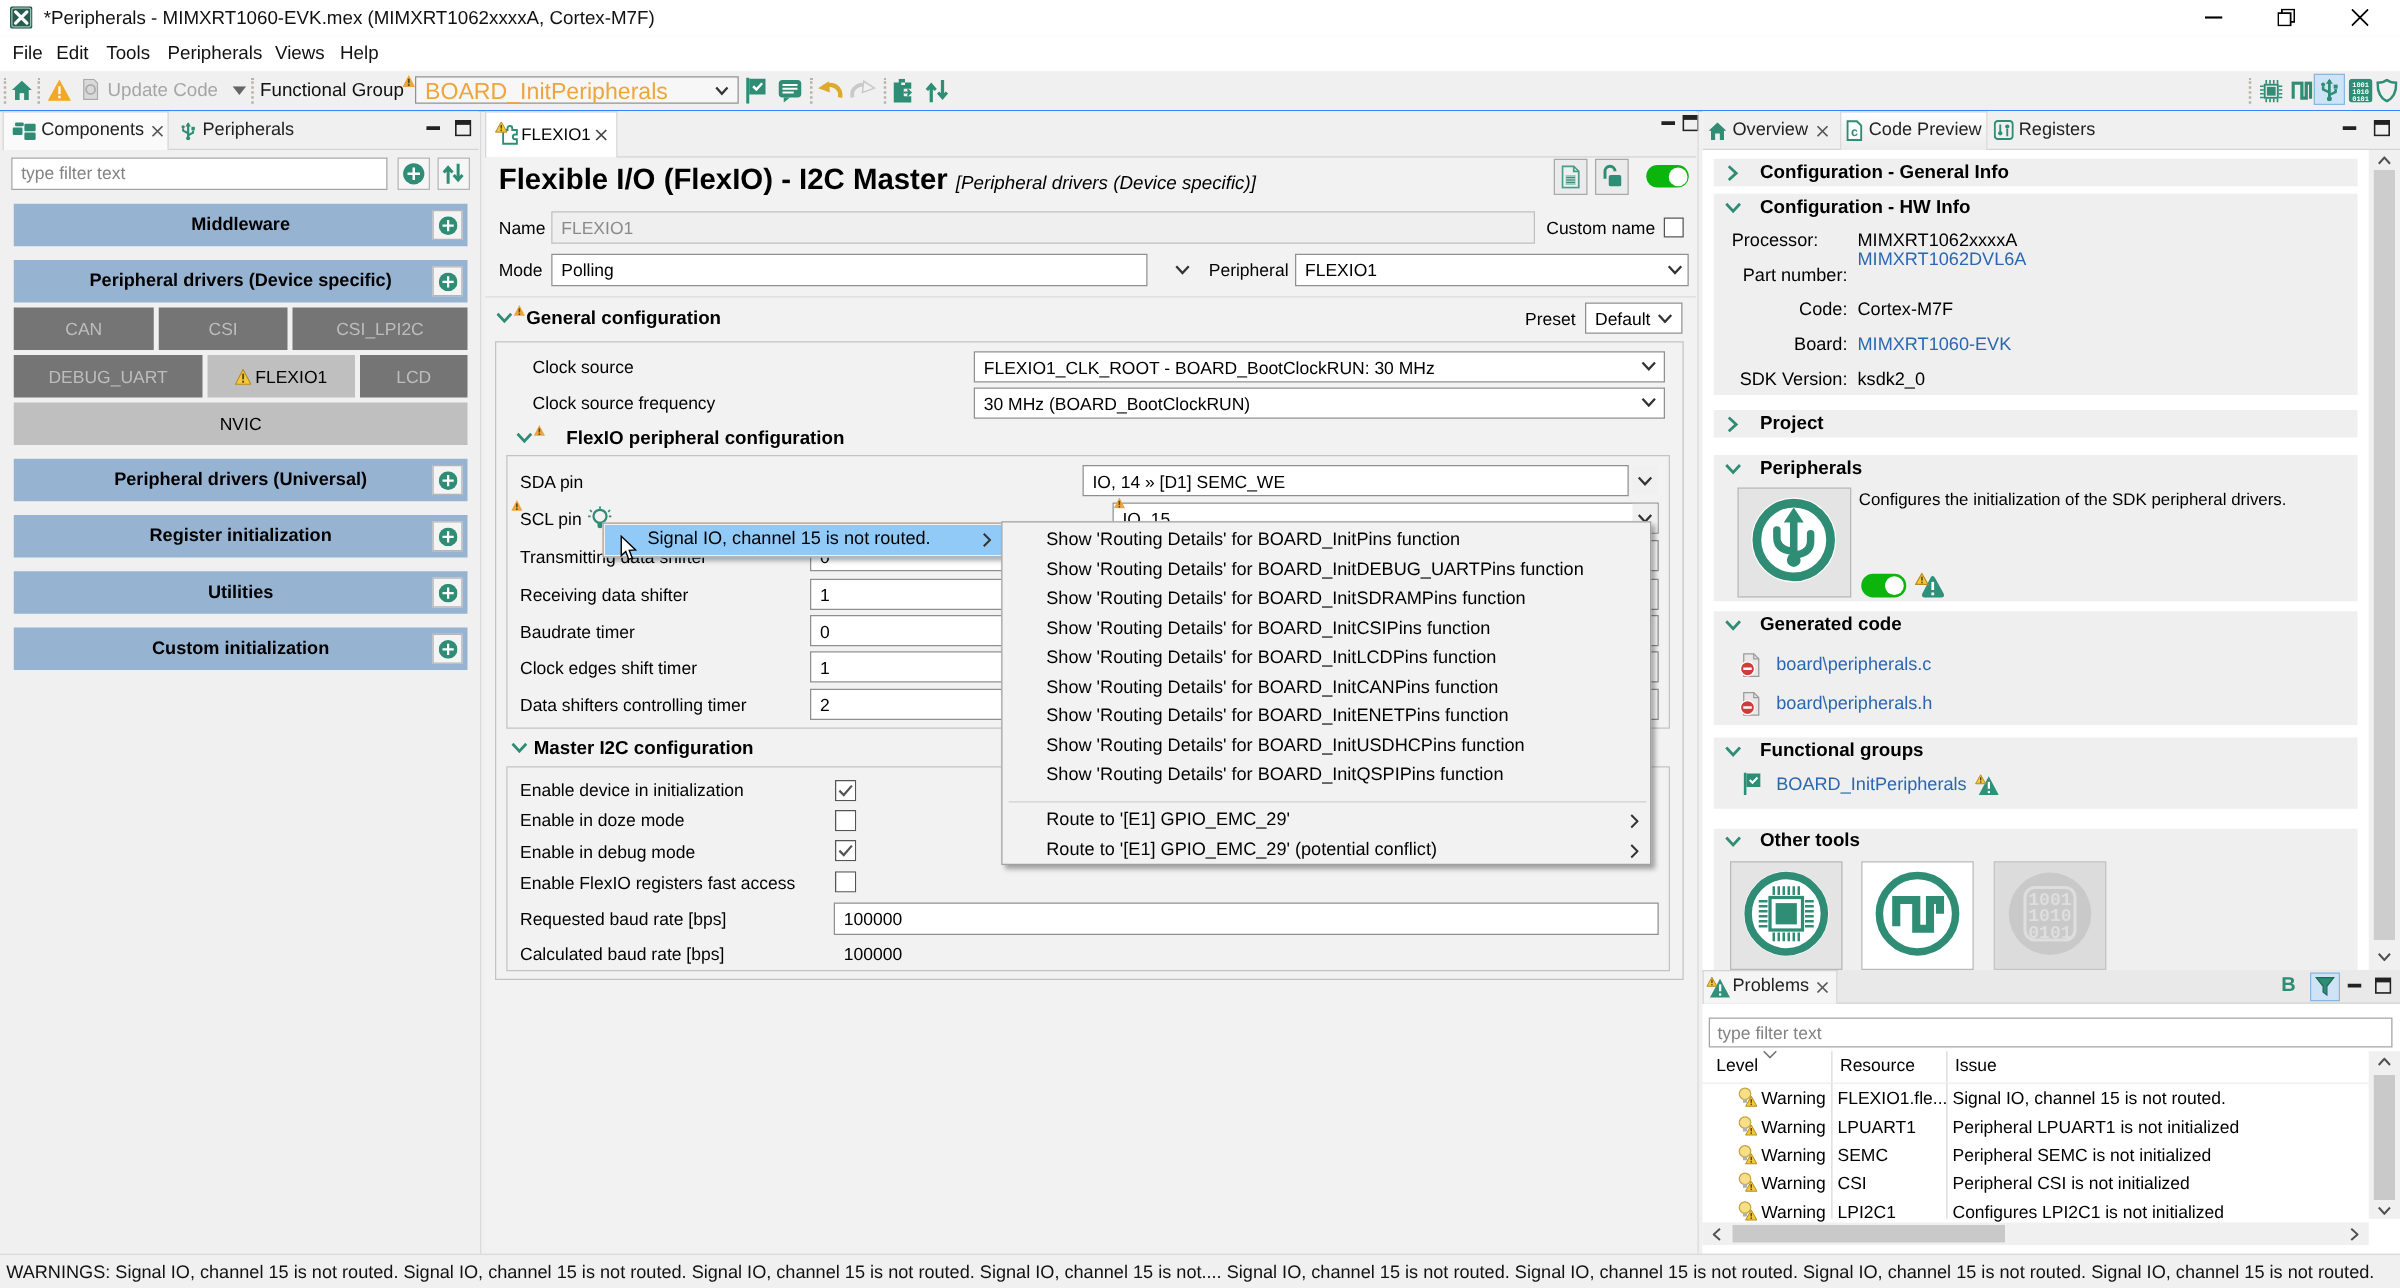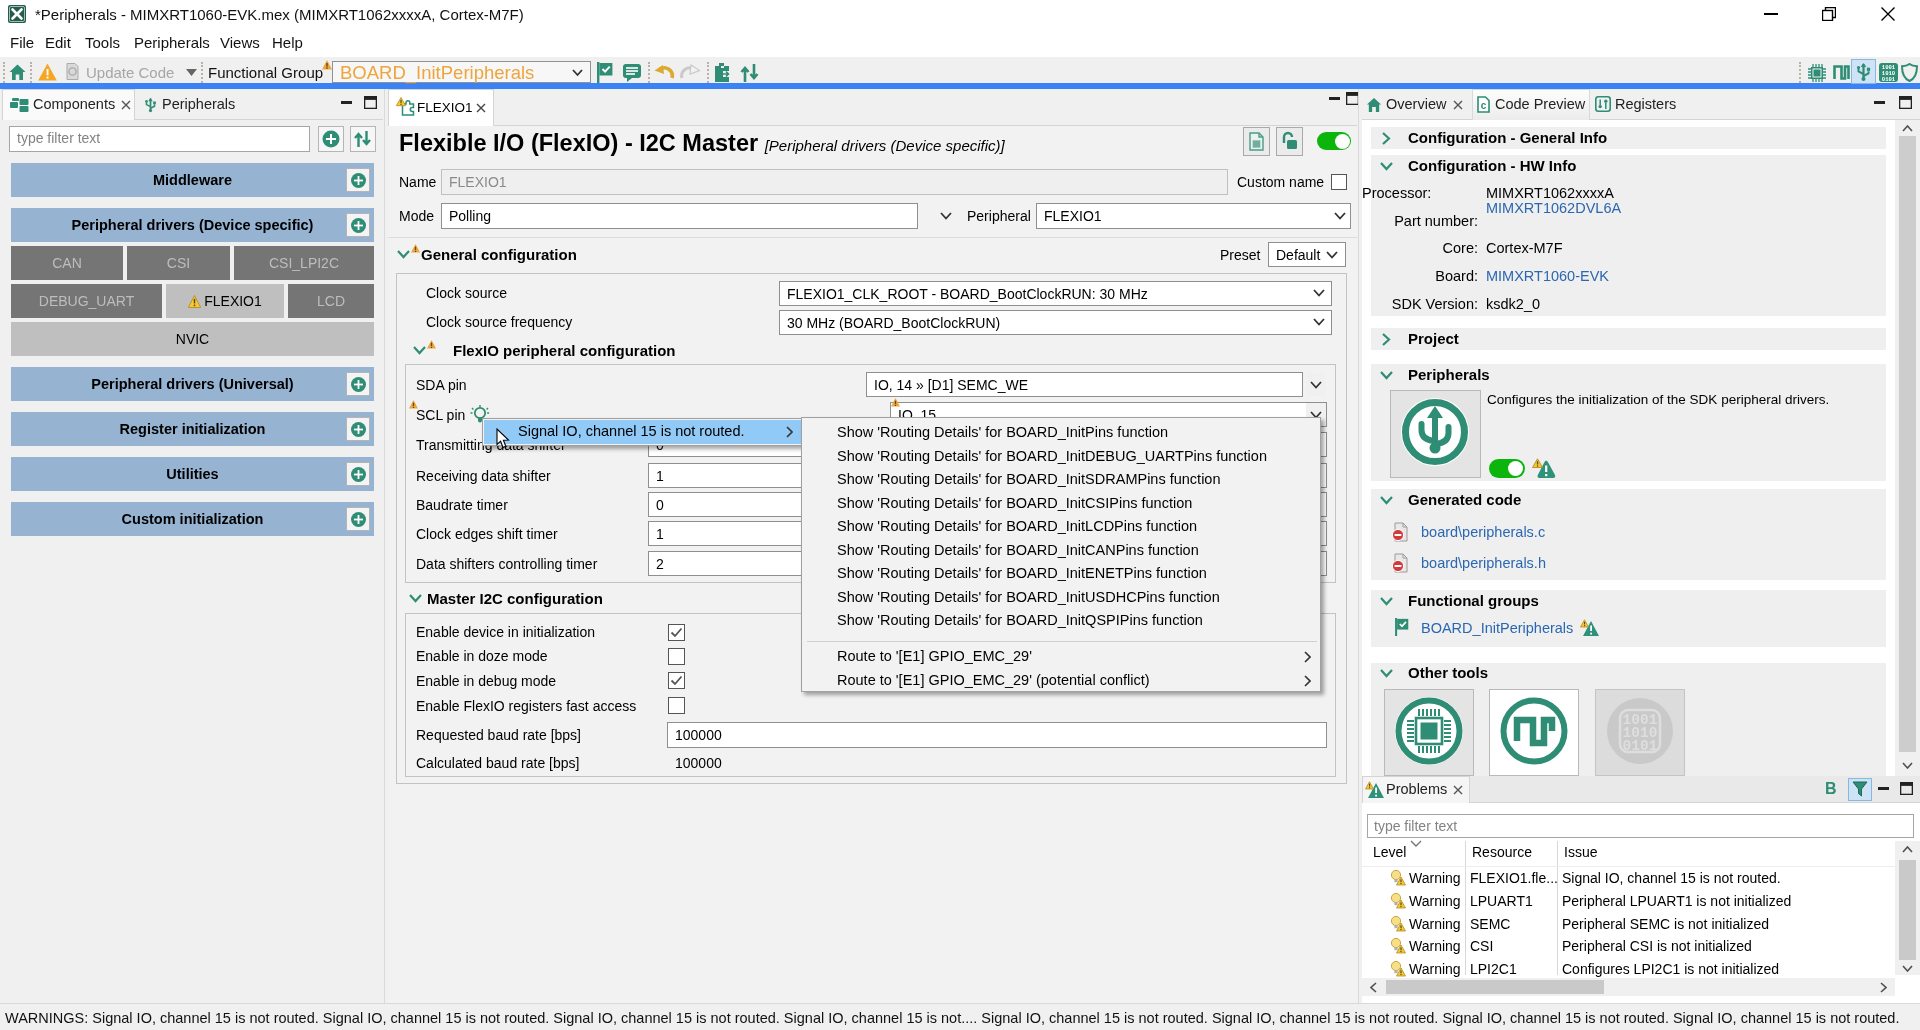--- a/index.html
+++ b/index.html
@@ -5,21 +5,21 @@
 * { margin:0; padding:0; box-sizing:border-box; }
 html,body { width:1920px; height:1030px; overflow:hidden; }
 body { font-family:"Liberation Sans", sans-serif; background:#f0f0f0; position:relative; font-size:16px; color:#000; }
 .abs { position:absolute; }
 svg { display:block; }
 
 #titlebar { left:0; top:0; width:1920px; height:29px; background:#fff; }
 #titletxt { left:35px; top:6px; font-size:15px; color:#111; }
 #menubar { left:0; top:29px; width:1920px; height:28px; background:#fff; }
 .mitem { position:absolute; top:5px; font-size:15px; color:#111; }
-#toolbar { left:0; top:57px; width:1920px; height:32px; background:#f0f0f0; border-bottom:6px solid #3b82f6; }
+#toolbar { left:0; top:57px; width:1920px; height:32px; background:#f0f0f0; border-bottom:1px solid #3b82f6; }
 .vsep { position:absolute; top:5px; height:21px; width:0; border-left:2px dotted #b9b2a6; }
 #fgcombo { position:absolute; left:332px; top:4px; width:259px; height:22px; background:#f7f7f7; border:1px solid #919191; }
 #fgcombo span { position:absolute; left:7px; top:0; font-size:18.5px; color:#eda53c; }
 
 #leftpanel { left:2px; top:89px; width:381px; height:914px; background:#f0f0f0; }
 #centerpanel { left:388px; top:89px; width:969px; height:914px; background:#f2f2f2; }
 #rightpanel { left:1362px; top:89px; width:558px; height:687px; background:#fff;padding-left:30px; }
 #problems { left:1362px; top:776px; width:558px; height:227px; background:#fff; }
 #statusbar { left:0; top:1003px; width:1920px; height:27px; background:#f0f0f0; border-top:1px solid #d9d9d9; }
 #statusbar div { position:absolute; left:5px; top:6px; font-size:14.5px; color:#111; white-space:nowrap; }
@@ -484,25 +484,25 @@
   <div class="osec" style="top:38px;height:22px"></div>
   <svg class="abs" style="left:20px;top:43px" width="9" height="13">
       <path d="M1 1 L7 6.5 L1 12" stroke="#2e8d74" stroke-width="2.2" fill="none"></path>
     </svg>
   <div class="ohead" style="left:46px;top:40px">Configuration - General Info</div>
   <div class="osec" style="top:66px;height:161px"></div>
   <svg class="abs" style="left:18px;top:73px" width="13" height="9">
       <path d="M1 1 L6.5 7 L12 1" stroke="#2e8d74" stroke-width="2.2" fill="none"></path>
     </svg>
   <div class="ohead" style="left:46px;top:68px">Configuration - HW Info</div>
-  <div class="olabel" style="left:0;top:96px;width:116px;text-align:left">Processor:</div>
+  <div class="olabel" style="left:0;top:96px;width:116px;text-align:center">Processor:</div>
   <div class="olabel" style="left:124px;top:96px">MIMXRT1062xxxxA</div>
   <div class="olabel" style="left:0;top:124px;width:116px;text-align:right">Part number:</div>
   <div class="olink" style="left:124px;top:111px">MIMXRT1062DVL6A</div>
-  <div class="olabel" style="left:0;top:151px;width:116px;text-align:right">Core:</div>
+  <div class="olabel" style="left:0;top:151px;width:116px;text-align:right">Code:</div>
   <div class="olabel" style="left:124px;top:151px">Cortex-M7F</div>
   <div class="olabel" style="left:0;top:179px;width:116px;text-align:right">Board:</div>
   <div class="olink" style="left:124px;top:179px">MIMXRT1060-EVK</div>
   <div class="olabel" style="left:0;top:207px;width:116px;text-align:right">SDK Version:</div>
   <div class="olabel" style="left:124px;top:207px">ksdk2_0</div>
   <div class="osec" style="top:239px;height:22px"></div>
   <svg class="abs" style="left:20px;top:244px" width="9" height="13">
       <path d="M1 1 L7 6.5 L1 12" stroke="#2e8d74" stroke-width="2.2" fill="none"></path>
     </svg>
   <div class="ohead" style="left:46px;top:241px">Project</div>

